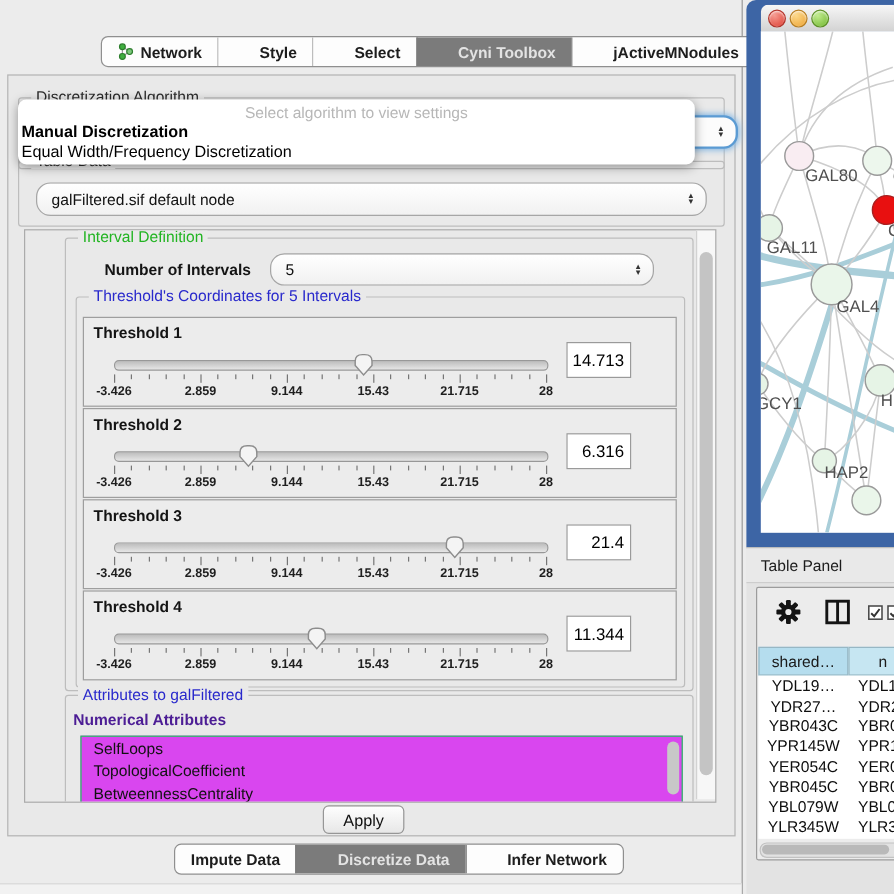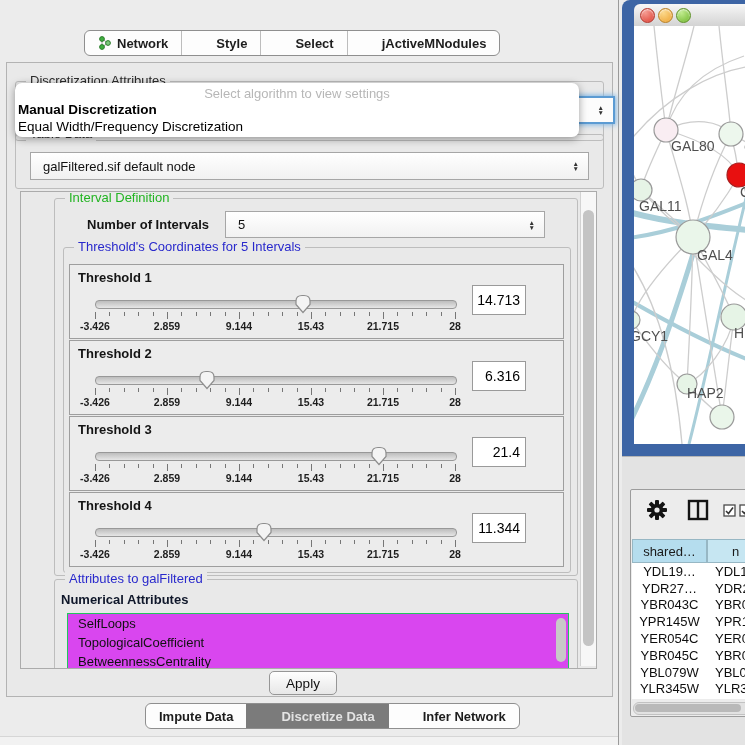--- a/index.html
+++ b/index.html
@@ -25,21 +25,21 @@
   #top-tabs{left:84px;top:30px;}
   #bottom-tabs{left:145px;top:703px;}
   .net-ico{width:14px;height:16px;margin-right:5px;}
 
   
   #content{left:6px;top:62px;width:605px;height:633px;border:1px solid #b3b3b3;background:#e9e9e9;}
   .group{position:absolute;border:1px solid #bdbdbd;border-radius:3px;}
   .group-title{position:absolute;top:-9px;left:10px;background:#e9e9e9;padding:0 4px;font-size:13px;color:#2b2b2b;white-space:nowrap;}
   .gt-green{color:#22b422;} .gt-blue{color:#2929cc;}
 
-  .combo{position:absolute;background:linear-gradient(#ffffff,#f1f1f1);border:1px solid #a6a6a6;border-radius:0;
+  .combo{position:absolute;background:linear-gradient(#ffffff,#f1f1f1);border:1px solid #a6a6a6;border-radius:12px;
          font-size:13px;color:#111;display:flex;align-items:center;padding:0 12px;}
   .spinner{position:absolute;right:9px;top:50%;transform:translateY(-50%);display:flex;flex-direction:column;line-height:5px;font-size:6.5px;color:#333;}
 
   
   #algo-group{left:8px;top:18px;width:587px;height:58px;}
   #algo-combo{left:18px;top:33px;width:562px;height:24px;border:2px solid #5b9bd3;box-shadow:0 0 5px 1px #7fb4e2;background:#fcfcfc;}
   #algo-popup{left:8px;top:20px;width:564px;height:54px;background:#ffffff;border-radius:7px;
       box-shadow:0 2px 9px rgba(0,0,0,.38);z-index:6;}
   #popup-prompt{left:0;top:3px;width:100%;text-align:center;font-size:13px;color:#b7b7b7;}
   .popup-item{position:absolute;left:3px;font-size:13.5px;color:#000;white-space:nowrap;}
@@ -68,21 +68,21 @@
   .thumb{position:absolute;top:-1px;width:18px;height:20px;}
   .ticks{position:absolute;left:25px;top:47px;width:360px;height:8px;}
   .tick{position:absolute;top:0;width:1px;background:#767676;}
   .tick.minor{height:4px;} .tick.major{height:7px;}
   .tick-labels{position:absolute;left:25px;top:55px;width:360px;height:13px;}
   .tick-label{position:absolute;transform:translateX(-50%);font-size:10.5px;font-weight:bold;color:#1e1e1e;white-space:nowrap;}
   .thr-value{position:absolute;left:402px;top:20px;width:54px;height:30px;background:#fff;border:1px solid #9a9a9a;
      font-size:14px;color:#000;display:flex;align-items:center;justify-content:flex-end;padding-right:5px;box-sizing:border-box;}
 
   #attr-group{left:33px;top:387px;width:522px;height:120px;}
-  #attr-list-label{left:6px;top:12px;font-size:13px;font-weight:bold;color:#0f172a;position:absolute;}
+  #attr-list-label{left:6px;top:12px;font-size:13px;font-weight:bold;color:#4c1d95;position:absolute;}
   #attr-list{position:absolute;left:12px;top:33px;width:500px;height:84px;background:#d946ef;border:1px solid #22c55e;overflow:hidden;}
   .attr-item{height:19px;line-height:19px;padding-left:10px;font-size:13px;color:#111;}
   #attr-vscroll{position:absolute;right:1px;top:2px;width:11px;height:78px;}
   #attr-vthumb{position:absolute;left:0;top:2px;width:10px;height:44px;border-radius:5px;background:#c8c8c8;}
 
   #apply-btn{left:262px;top:608px;width:66px;height:22px;border:1px solid #969696;border-radius:5px;
      background:linear-gradient(#fefefe,#e7e7e7);font-size:13.5px;color:#111;
      display:flex;align-items:center;justify-content:center;}
 
   #cp-bottom-strip{left:0;top:736px;width:618px;height:9px;background:#f2f2f2;border-top:1px solid #d6d6d6;}
@@ -133,29 +133,32 @@
           <circle cx="10" cy="8" r="2.4" fill="#7cc87c" stroke="#2c7d2c"></circle>
         </svg>
         <span>Network</span>
       </div>
       <div class="seg">
         <span>Style</span>
       </div>
       <div class="seg">
         <span>Select</span>
       </div>
+      <div class="seg sel">
+        <span>Cyni Toolbox</span>
+      </div>
       <div class="seg">
         <span>jActiveMNodules</span>
       </div>
     </div>
 
   <div id="content" class="abs">
 
     <div id="algo-group" class="group">
-      <span class="group-title">Discretization Attributes</span>
+      <span class="group-title">Discretization Algorithm</span>
     </div>
     <div id="algo-combo" class="combo abs">
       <span class="spinner">▲<br>▼</span>
     </div>
     <div id="algo-popup" class="abs">
       <div id="popup-prompt" class="abs">Select algorithm to view settings</div>
       <div id="popup-item-0" class="popup-item">Manual Discretization</div>
       <div id="popup-item-1" class="popup-item">Equal Width/Frequency Discretization</div>
     </div>
 
@@ -466,20 +469,23 @@
           <text x="63" y="234">GAL4</text>
           <text x="-4" y="315">GCY1</text>
           <text x="100" y="312">H</text>
           <text x="53" y="372">HAP2</text>
         </g>
     </svg>
   </div>
 </div>
 
 <div id="table-panel" class="abs">
+  <div id="tp-titlebar" class="abs">
+    <div id="tp-title" class="abs">Table Panel</div>
+  </div>
   <div id="tp-inner" class="abs">
     <div id="tp-toolbar">
       <svg class="tb-icon" style="left:14px;top:8px;" width="24" height="24" viewBox="0 0 24 24">
         <g fill="#141414">
           <rect x="10" y="2" width="4" height="20" rx="1"></rect>
           <rect x="10" y="2" width="4" height="20" rx="1" transform="rotate(45 12 12)"></rect>
           <rect x="10" y="2" width="4" height="20" rx="1" transform="rotate(90 12 12)"></rect>
           <rect x="10" y="2" width="4" height="20" rx="1" transform="rotate(135 12 12)"></rect>
           <circle cx="12" cy="12" r="6.2"></circle>
         </g>

